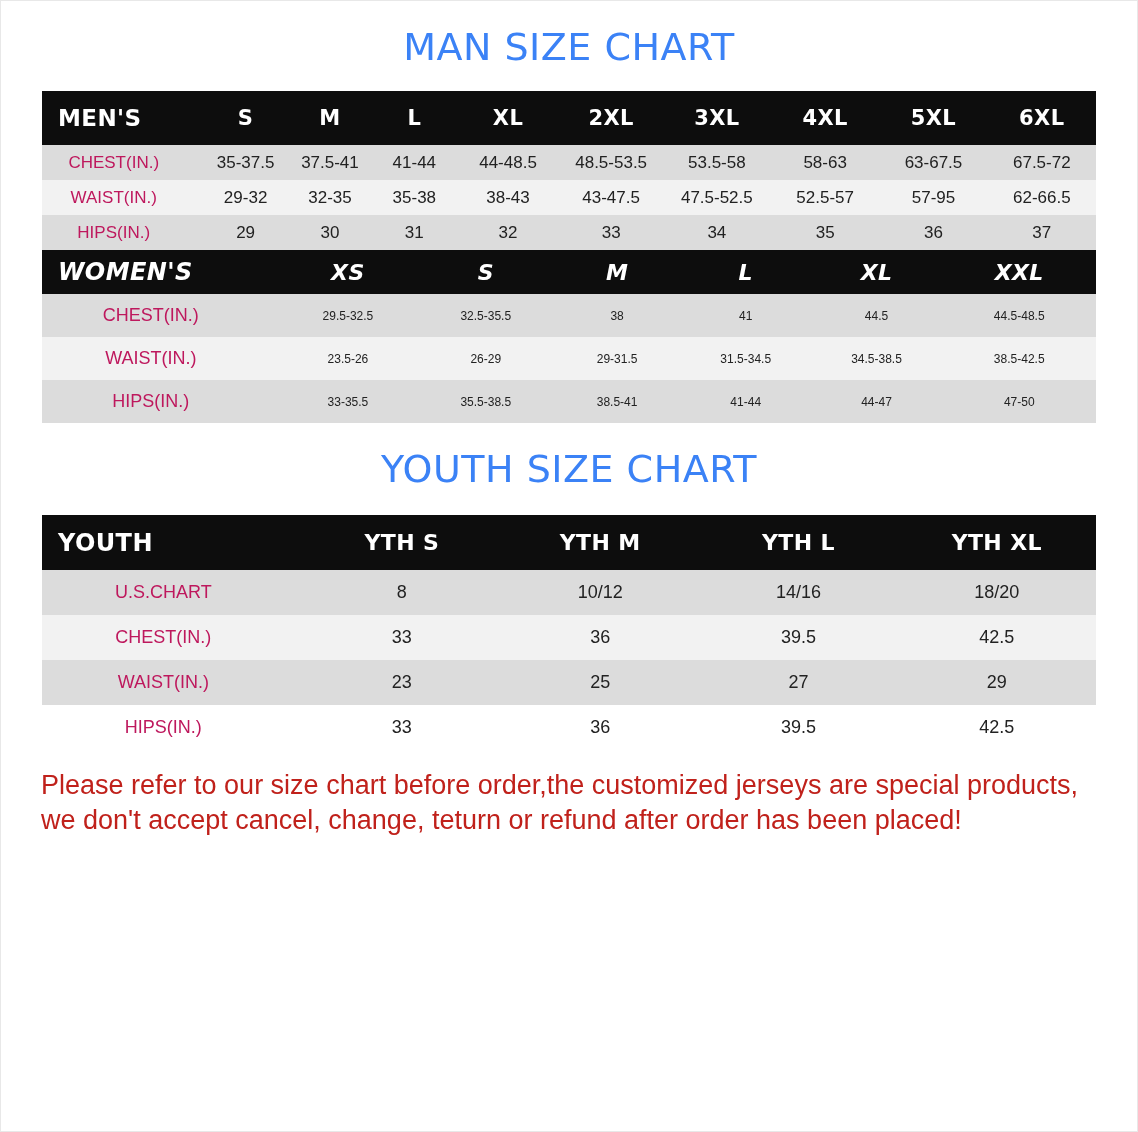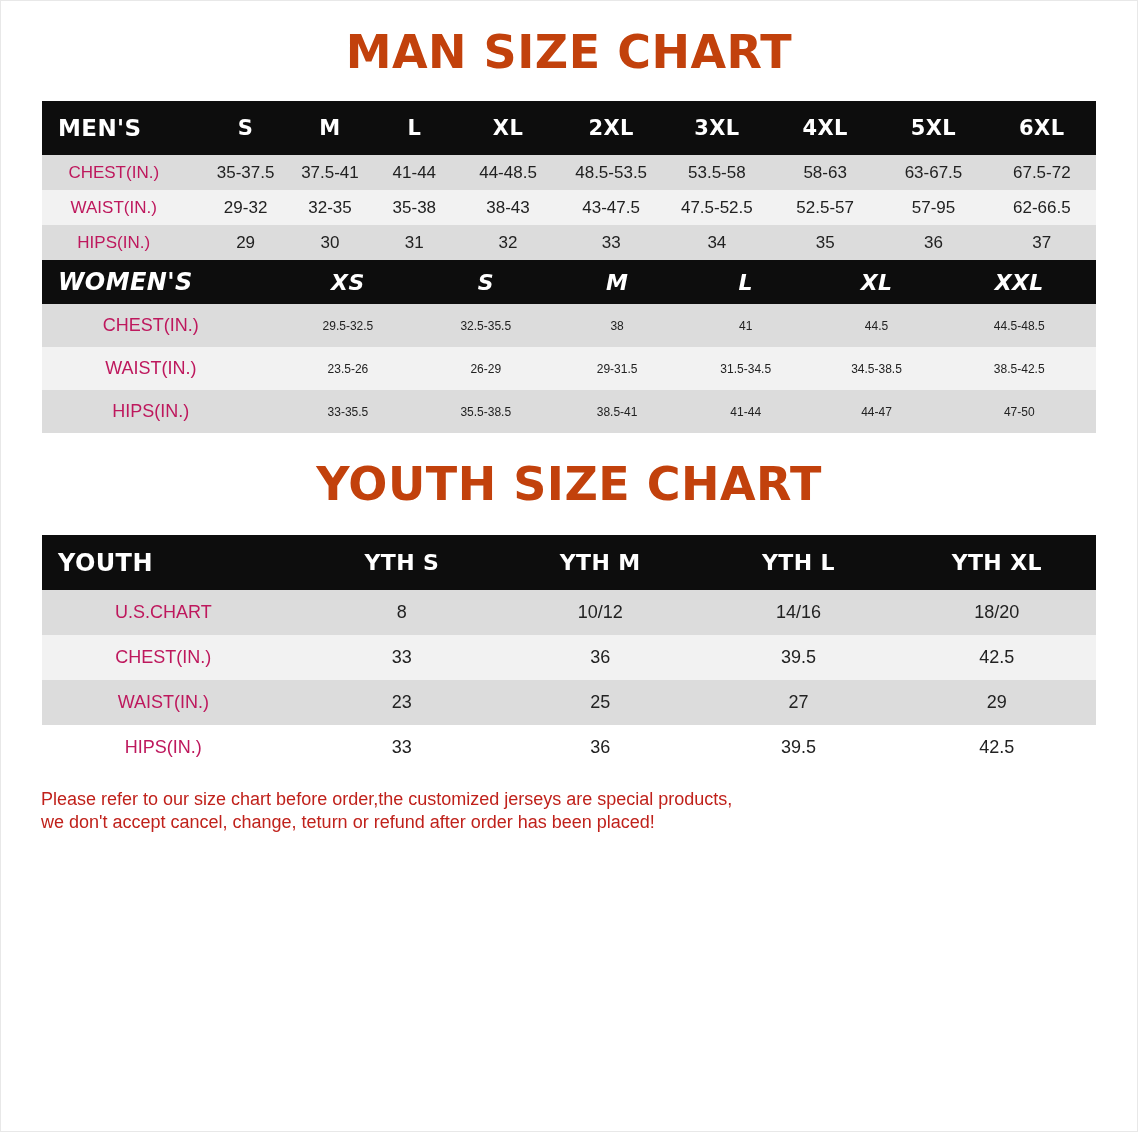--- a/index.html
+++ b/index.html
@@ -37,23 +37,23 @@
     letter-spacing: 2px;
     color: #111111;
     line-height: 1;
     transform: scaleX(1.03);
   }
 
   
   .section-title {
     text-align: center;
     font-family: "DejaVu Sans", sans-serif;
-    font-weight: bold;
-    font-size: 46px;
-    color: #c2410c;
+    font-weight: normal;
+    font-size: 38px;
+    color: #3b82f6;
     letter-spacing: 0.5px;
   }
   .t-man   { margin-top: 24px; margin-bottom: 22px; }
   .t-women { margin-top: 34px; margin-bottom: 24px; }
   .t-youth { margin-top: 24px; margin-bottom: 24px; }
 
   
   .tbl-wrap {
     margin: 0 41px;
   }
@@ -106,21 +106,21 @@
   table.sz.youth thead th { height: 55px; font-size: 22px; }
   table.sz.youth thead th.rowhead { font-size: 24px; }
   table.sz.youth tbody td { height: 45px; font-size: 18px; }
   table.sz.youth tbody td.rowhead { font-size: 18px; }
   table.sz.youth tbody tr.band-white td { background: #ffffff; }
 
   
   .note {
     margin: 18px 40px 0 40px;
     color: #c0211b;
-    font-size: 18px;
+    font-size: 27px;
     line-height: 1.28;
     font-family: "Liberation Sans", sans-serif;
     text-align: left;
   }
   .note span { display: block; }
 </style>
 </head>
 <body>
 
 <div class="page">

